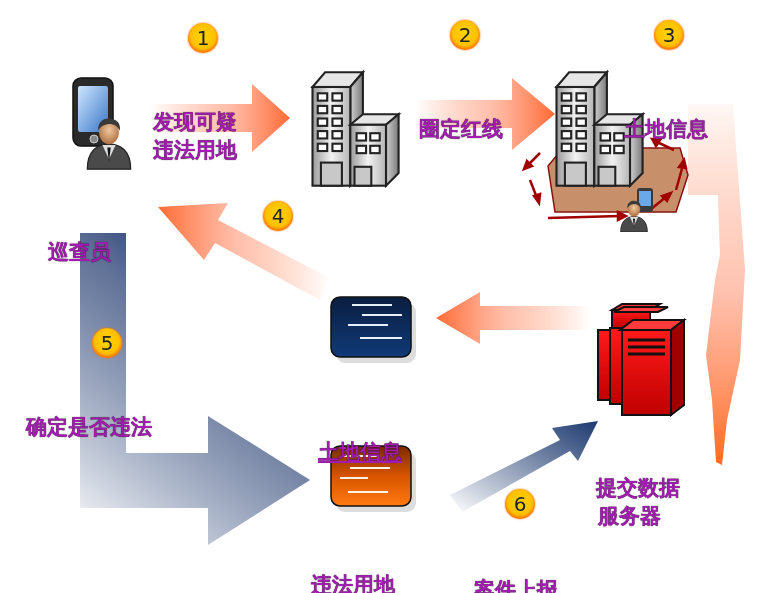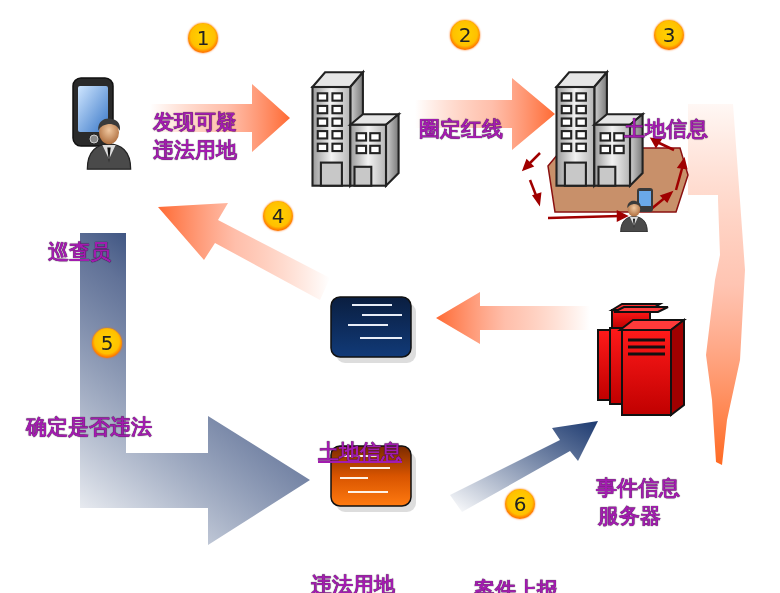--- a/index.html
+++ b/index.html
@@ -212,20 +212,20 @@
 <div class="badge" style="left:654px; top:20px;">3</div>
 <div class="lbl" style="left:624px; top:71px;">土地信息</div>
 
 <div class="badge" style="left:263px; top:201px;">4</div>
 
 <div class="lbl" style="left:318px; top:394px;text-decoration:underline;">土地信息</div>
 
 <div class="badge" style="left:92px; top:328px;">5</div>
 <div class="lbl" style="left:26px; top:369px;">确定是否违法</div>
 
-<div class="lbl" style="left:596px; top:430px;">事件信息</div>
+<div class="lbl" style="left:596px; top:430px;">提交数据</div>
 <div class="lbl" style="left:598px; top:458px;">服务器</div>
 
 <div class="badge" style="left:505px; top:489px;">6</div>
 <div class="lbl" style="left:474px; top:532px;">案件上报</div>
 
 <div class="lbl" style="left:311px; top:527px;">违法用地</div>
 </div>
 
 </body></html>

